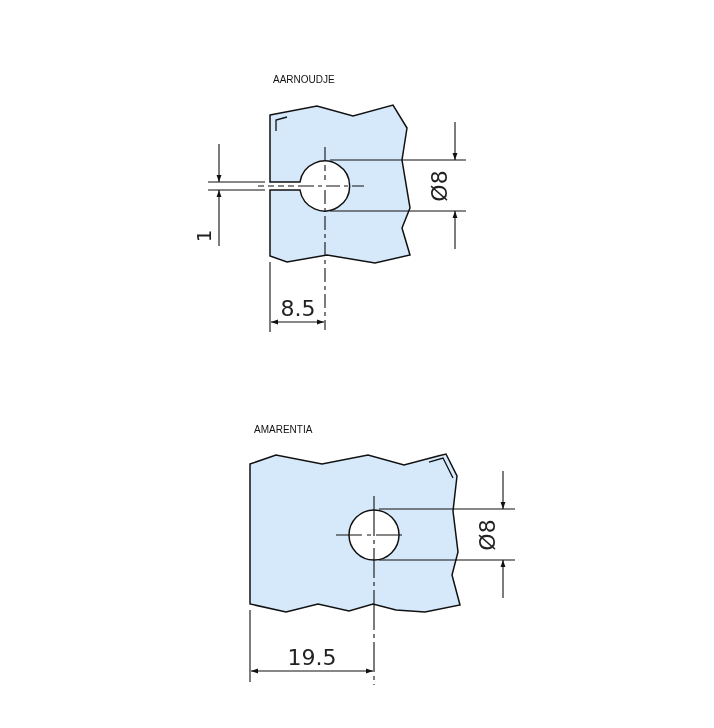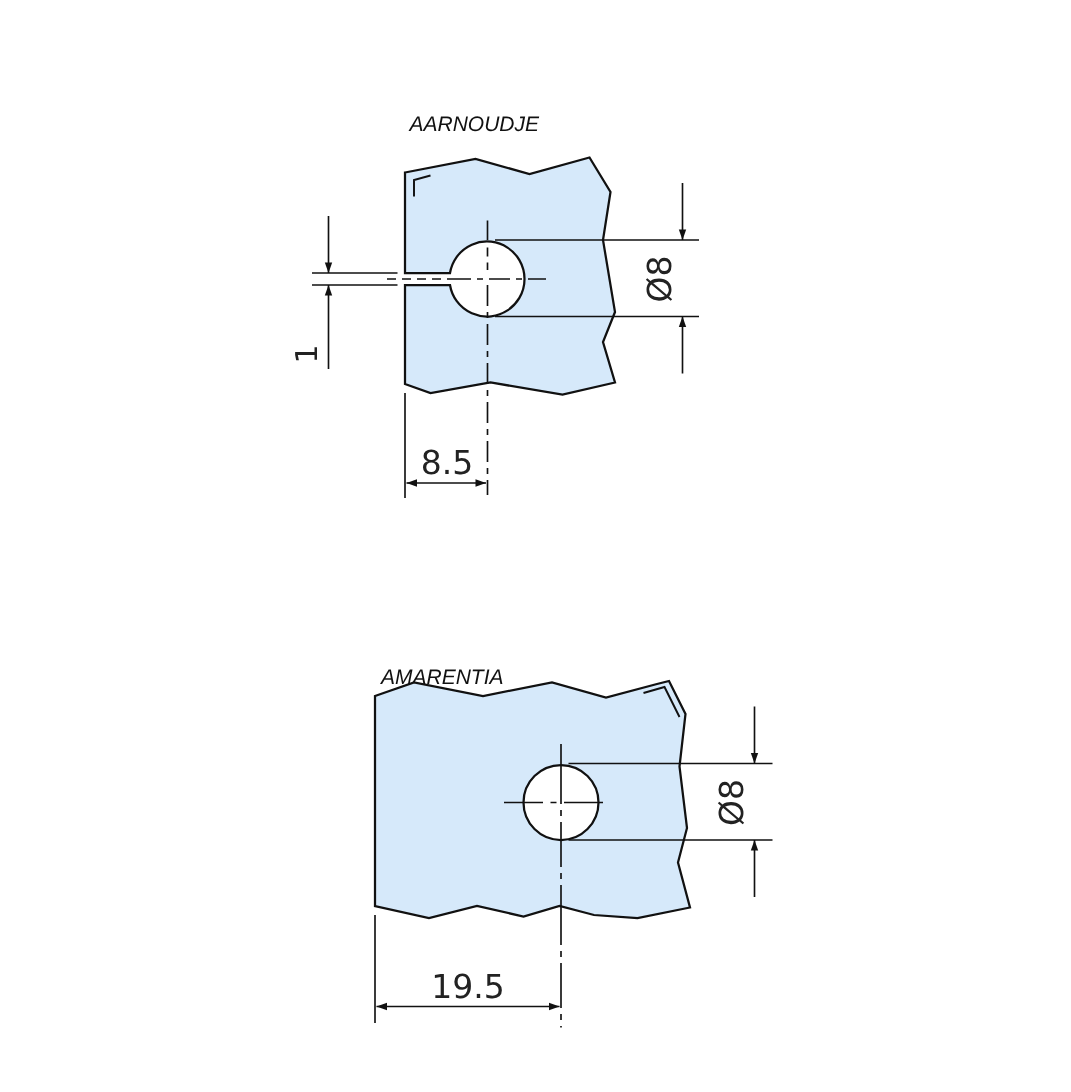--- a/index.html
+++ b/index.html
@@ -1,25 +1,25 @@
 <!DOCTYPE html>
 <html><head>
 <meta charset="utf-8">
 <style>
   html, body { margin: 0; padding: 0; background: #ffffff; }
   body { width: 714px; height: 728px; position: relative; overflow: hidden; font-family: "Liberation Sans", sans-serif; }
-  .label { position: absolute; font-size: 14px; color: #111; font-family: "Liberation Sans", sans-serif; font-style: italic; }
+  .label { position: absolute; font-size: 10px; color: #111; font-family: "Liberation Sans", sans-serif; }
   svg { position: absolute; left: 0; top: 0; }
   .dim { font-family: "DejaVu Sans", sans-serif; font-size: 22px; fill: #222; }
 </style>
 </head>
 <body>
 
 <div class="label" style="left:273px; top:74px;">AARNOUDJE</div>
-<div class="label" style="left:254px; top:424px;margin-top:19px;">AMARENTIA</div>
+<div class="label" style="left:254px; top:424px;">AMARENTIA</div>
 
 <svg width="714" height="728" viewBox="0 0 714 728">
   <defs>
     <marker id="arr" viewBox="0 0 10 10" refX="10" refY="5" markerWidth="10" markerHeight="7" orient="auto-start-reverse" markerUnits="userSpaceOnUse">
       <path d="M0,1.5 L10,5 L0,8.5 z" fill="#111"></path>
     </marker>
   </defs>
 
   <g>
     <path d="M270,115 L317,106 L353,116 L393,105 L407,128 L402,160 L410,208 L402,228 L410,255 L375,263 L327,255 L287,262 L270,256 L270,190 L300,190 A25,25 0 1,0 300,182 L270,182 Z" fill="#d6e9fa" stroke="#111" stroke-width="1.5"></path>

